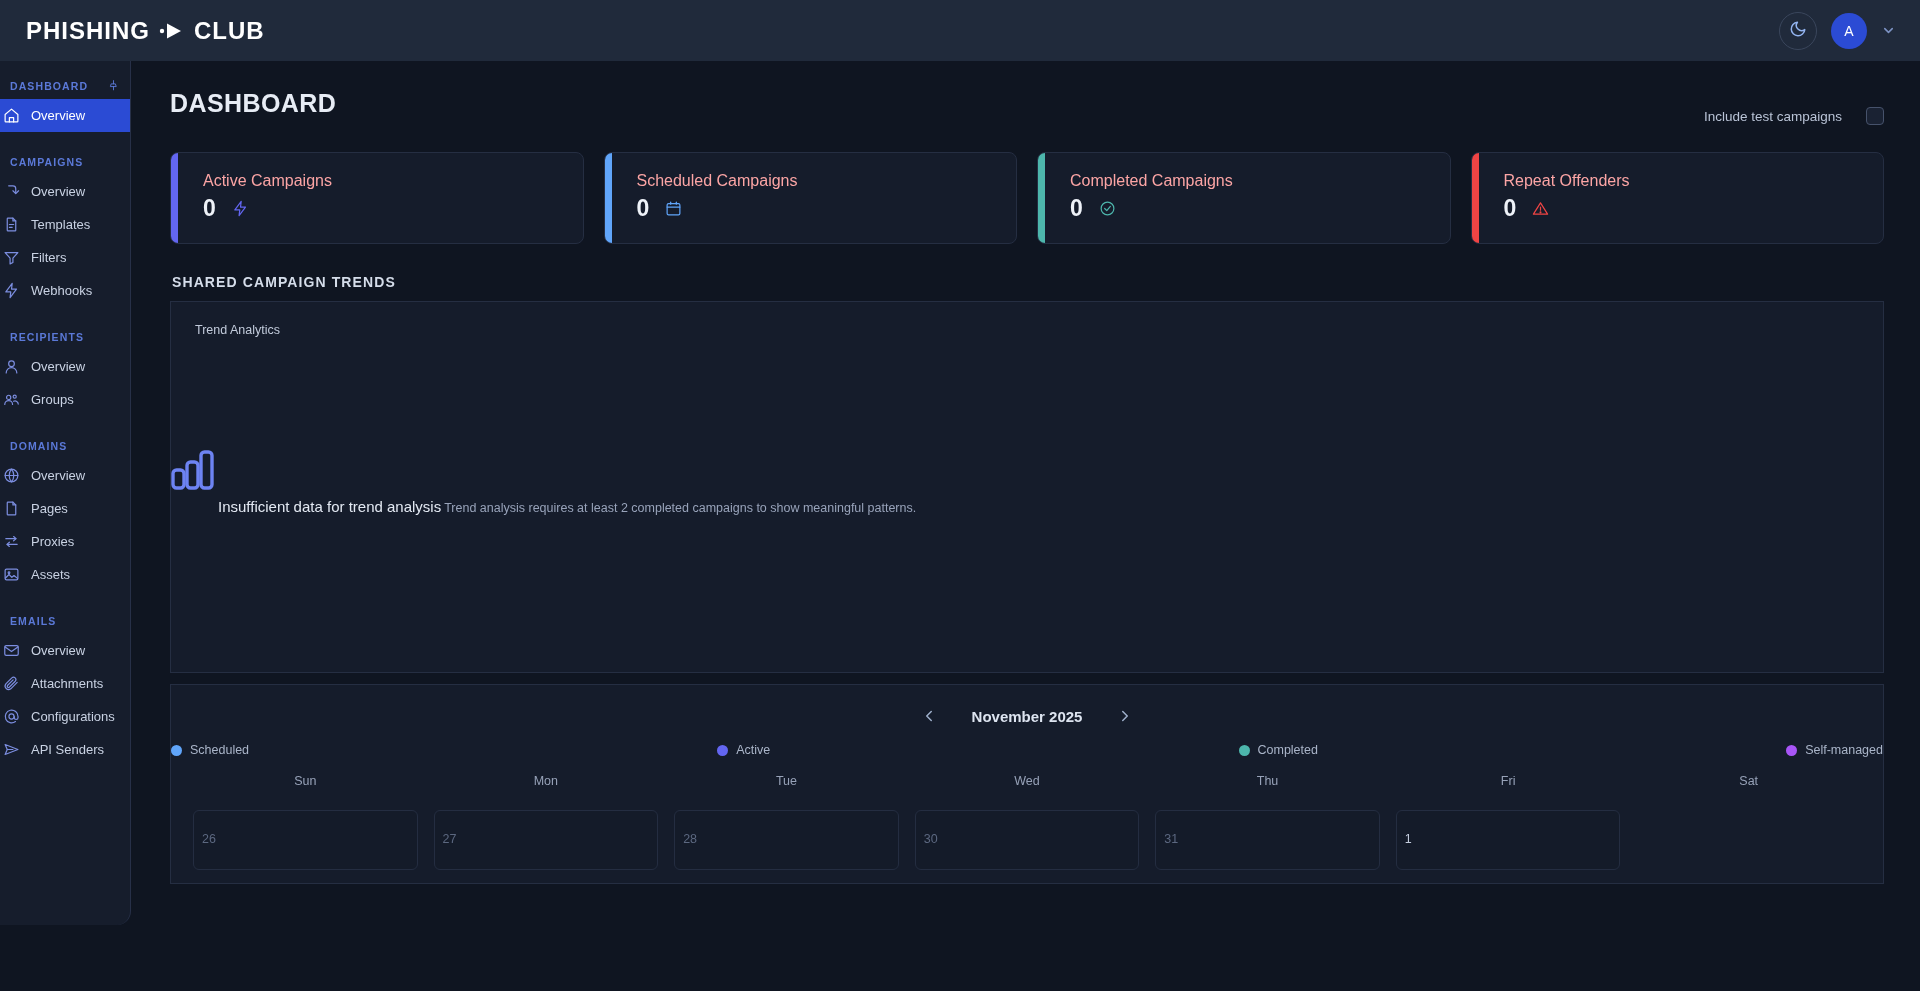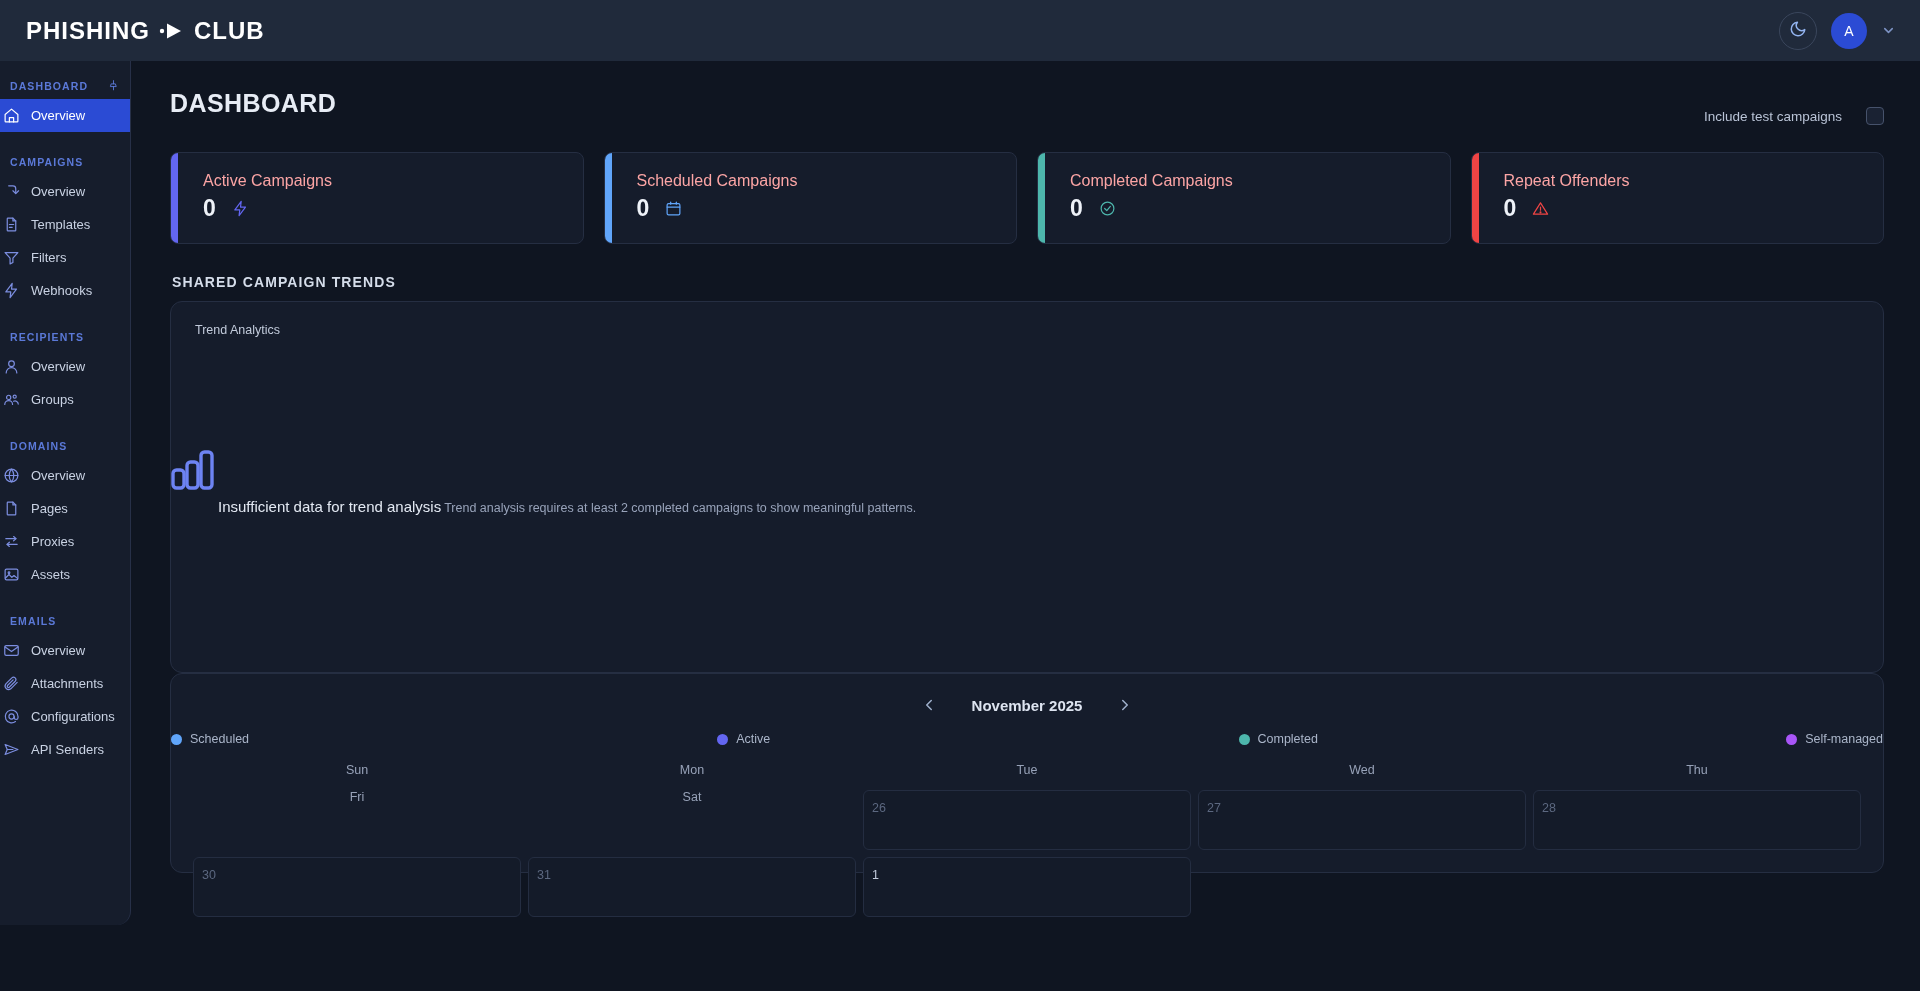--- a/index.html
+++ b/index.html
@@ -97,46 +97,47 @@
   .card-icon { display: flex; align-items: center; }
 
   
   .section-head {
     font-size: 14px; font-weight: bold; letter-spacing: 1.1px;
     color: #d5ddea; margin: 30px 0 11px 2px;
   }
 
   
   .panel {
-    background: #151c2b; border: 1px solid #252e42; border-radius: 12px;
+    background: #151c2b; border: 1px solid #252e42; border-radius: 0;
     position: relative;
+    margin-top: 11px;
   }
   .trend-panel { height: 372px; }
   .trend-caption { position: absolute; top: 21px; left: 24px; font-size: 12.5px; color: #c2cbdb; }
   .empty-state {
     position: absolute; left: 0; right: 0; top: 148px;
     display: flex; flex-direction: row; align-items: flex-end; gap: 3px;
   }
   .empty-icon { margin-bottom: 21px; }
   .empty-title { font-size: 15px; color: #e3e9f3; }
   .empty-sub { font-size: 12.5px; color: #98a3ba; margin-top: 13px; }
 
   
   .cal-panel { height: 200px; padding-top: 22px; }
   .cal-nav { display: flex; align-items: center; justify-content: center; gap: 34px; }
   .cal-arrow { color: #9fb0cc; cursor: pointer; display:flex; }
   .cal-month { font-size: 15px; font-weight: bold; color: #dde4f0; }
   .cal-legend { display: flex; align-items: center; justify-content: space-between; gap: 24px; margin-top: 18px; }
   .leg { display: flex; align-items: center; gap: 8px; font-size: 12.5px; color: #aab5c9; }
   .leg-dot { width: 11px; height: 11px; border-radius: 50%; }
-  .cal-grid { display: grid; grid-template-columns: repeat(5, 1fr); gap: 7px; margin-top: 17px; padding: 0 22px; }
+  .cal-grid { display: grid; grid-template-columns: repeat(7, 1fr); gap: 16px; margin-top: 17px; padding: 0 22px; }
   .cal-dow { text-align: center; font-size: 12.5px; color: #97a2b8; padding-bottom: 6px; }
   .cal-cell {
     height: 60px; border: 1px solid #242d41; border-radius: 6px;
-    background: #141b29; padding: 10px 0 0 8px; font-size: 12.5px;
+    background: #141b29; padding: 21px 0 0 8px; font-size: 12.5px;
     color: #5c6880; cursor: pointer;
   }
   .cal-cell.in-month { color: #c3ccdd; }
 </style>
 </head>
 <body>
 
 <div class="topbar">
   <div class="logo">
     <span class="logo-text">PHISHING</span>

